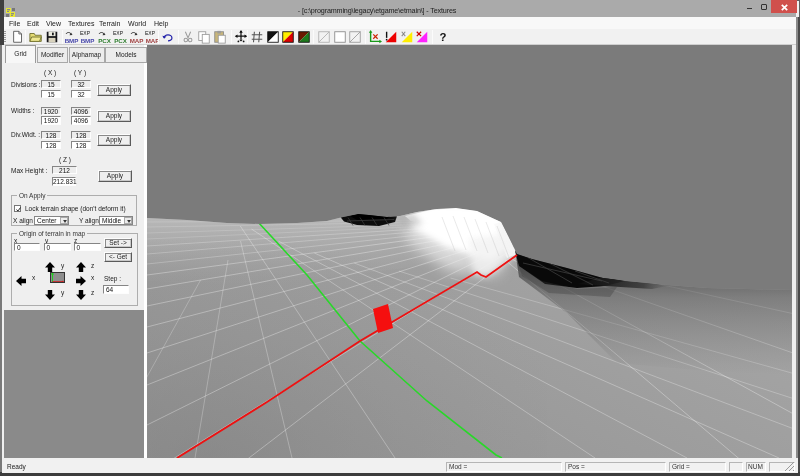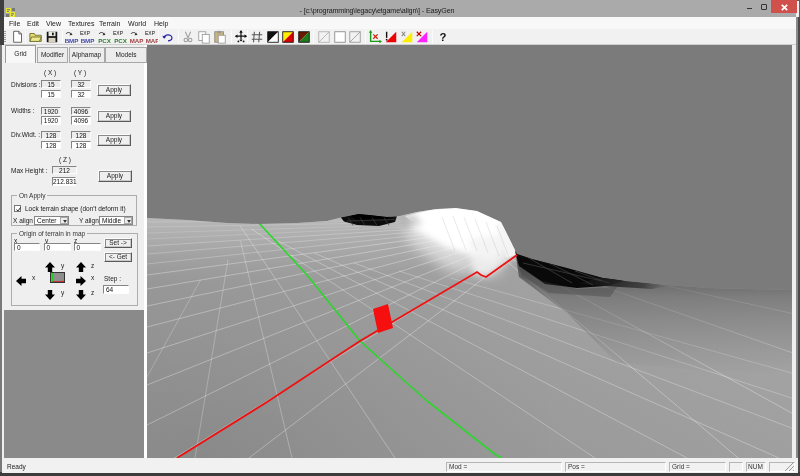--- a/index.html
+++ b/index.html
@@ -26,21 +26,21 @@
 <div class="abs" style="left:6px;top:4px;"><svg width="10" height="10" viewBox="0 0 10 10">
 <rect x="0" y="0" width="5" height="5" fill="#e8e833"></rect>
       <rect x="6" y="0" width="3" height="3" fill="#777"></rect>
 <rect x="1" y="1" width="3" height="1.4" fill="#8a8a8a"></rect>
       <rect x="1" y="3" width="2" height="1" fill="#8a8a8a"></rect>
 <rect x="4" y="4" width="5" height="5" fill="#e8e833"></rect>
       <rect x="0" y="6" width="3" height="3" fill="#777"></rect>
 <rect x="5" y="5" width="3" height="1.4" fill="#8a8a8a"></rect>
       <rect x="5" y="7" width="2" height="1" fill="#8a8a8a"></rect>
     </svg></div>
-<div class="abs" style="left:0;top:5.5px;width:754px;text-align:center;font-size:7.2px;letter-spacing:-0.15px;color:#222;">- [c:\programming\legacy\etgame\align\] - EasyGen</div>
+<div class="abs" style="left:0;top:5.5px;width:754px;text-align:center;font-size:7.2px;letter-spacing:-0.15px;color:#222;">- [c:\programming\legacy\etgame\etmain\] - Textures</div>
 <div class="abs" style="left:747px;top:8px;width:5px;height:1.2px;background:#333;"></div>
 <div class="abs" style="left:761px;top:4px;width:6px;height:5.5px;border:1px solid #333;border-radius:1px;"></div>
 <div class="abs" style="left:771px;top:0;width:26px;height:13px;background:#d0504c;"></div>
 <svg class="abs" style="left:781px;top:3.5px;" width="7" height="7" viewBox="0 0 7 7">
     <path d="M0.8 0.8L6.2 6.2M6.2 0.8L0.8 6.2" stroke="#fff" stroke-width="1.7"></path>
   </svg>
 
 <div class="abs" style="left:4px;top:17px;width:792px;height:11.5px;background:#f8f8f8;"></div>
 <div class="abs lbl" style="left:9px;top:20px;font-size:7px;">File</div>
 <div class="abs lbl" style="left:27px;top:20px;font-size:7px;">Edit</div>

